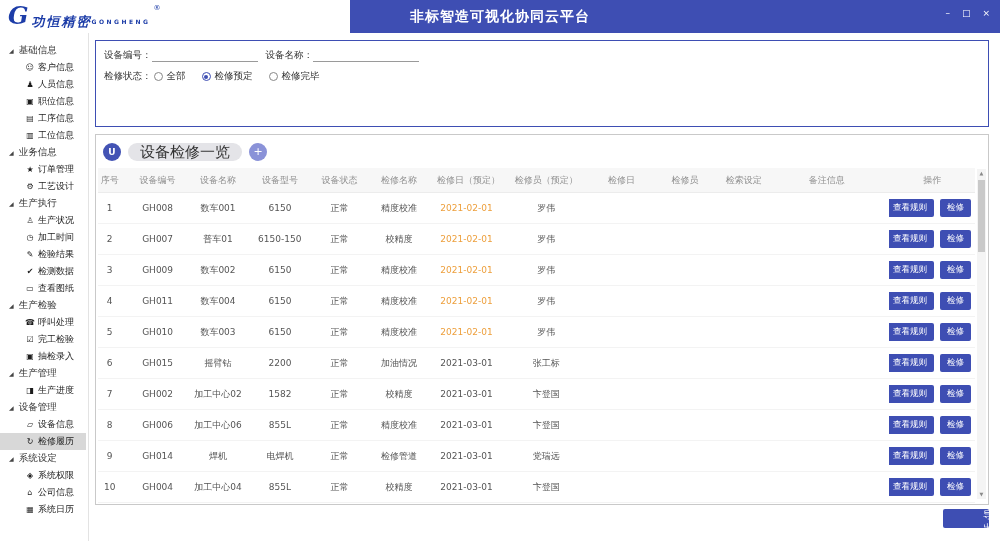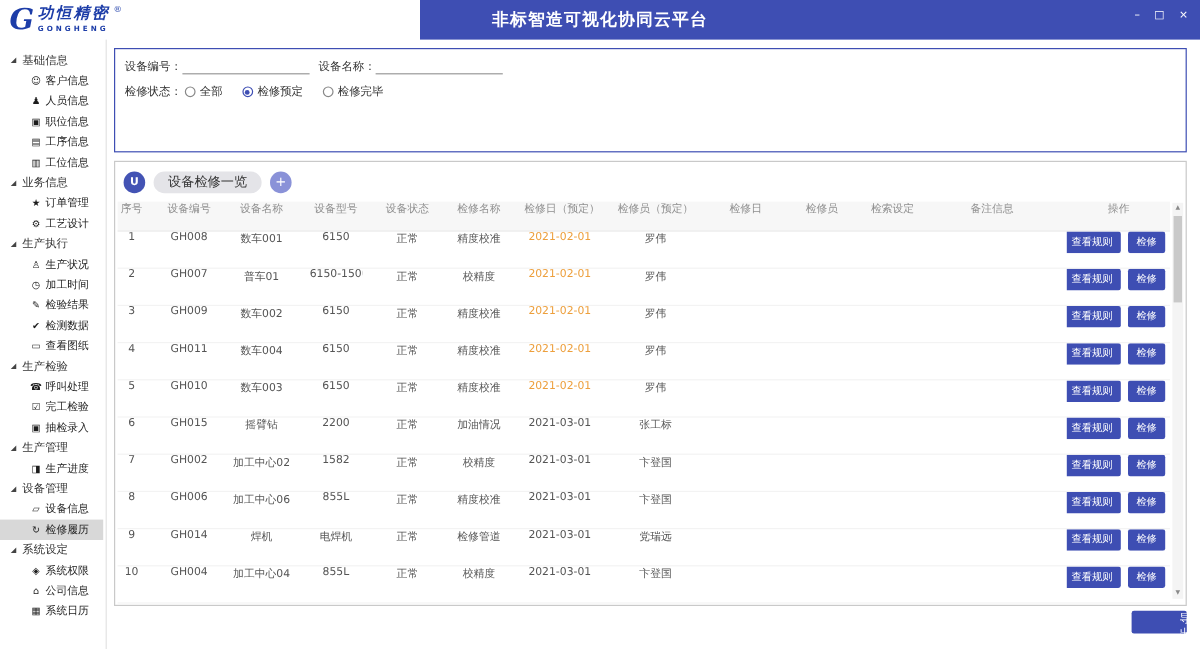--- a/index.html
+++ b/index.html
@@ -11,21 +11,21 @@
   .titlebar-blue { position:absolute; left:350px; top:0; width:650px; height:33px; background:#3e4eb3; }
   .app-title { position:absolute; left:500px; top:8px; transform:translateX(-50%);
     color:#fff; font-size:14px; font-weight:600; letter-spacing:1px; white-space:nowrap; }
   .win-controls { position:absolute; right:10px; top:7px; display:flex; gap:12px; }
   .win-btn { color:#fff; font-size:9px; line-height:12px; cursor:default; }
 
   
   .logo { position:absolute; left:8px; top:3px; display:flex; align-items:flex-start; gap:3px; }
   .logo-mark { font-family:"DejaVu Serif","Liberation Serif",serif; font-style:italic; font-weight:bold;
     font-size:24px; color:#1d3da8; line-height:26px; }
-  .logo-text { display:flex; flex-direction:column; line-height:13px; margin-top:2px; }
+  .logo-text { display:flex; line-height:13px; margin-top:12px; }
   .logo-cn { font-family:"DejaVu Serif","Liberation Serif",serif; font-weight:bold; font-style:italic;
     font-size:13px; color:#1d3da8; letter-spacing:2px; }
   .logo-en { font-size:6px; color:#1d3da8; letter-spacing:2.5px; font-weight:bold; }
   .logo-reg { font-size:7px; color:#1d3da8; margin-top:1px; }
 
   
   .sidebar { position:absolute; left:0; top:33px; width:89px; height:508px; background:#fff;
     border-right:1px solid #e3e3e3; padding-top:9px; overflow:hidden; }
   .side-group { display:flex; align-items:center; gap:5px; padding-left:9px; height:17px;
     font-size:9.5px; color:#333; white-space:nowrap; cursor:default; }
@@ -54,25 +54,25 @@
     font-size:9.5px; padding:4px 11px; cursor:default; letter-spacing:1px; }
   .search-btn-row { margin:9px 0 0 8px; display:flex; gap:8px; }
 
   
   .table-panel { position:absolute; left:95px; top:134px; width:894px; height:371px;
     background:#fff; border:1px solid #c9c9c9; }
   .tabs-row { display:flex; align-items:center; gap:7px; padding:5px 0 0 7px; height:28px; }
   .tab-circle { width:18px; height:18px; border-radius:50%; background:#4353b4; color:#fff;
     font-size:9px; font-weight:bold; display:flex; align-items:center; justify-content:center; }
   .tab-pill { height:18px; line-height:18px; padding:0 12px; background:#e4e4e8; border-radius:9px;
-    font-size:11px; color:#333; cursor:default; }
+    font-size:15px; color:#333; cursor:default; }
   .tab-add { width:18px; height:18px; border-radius:50%; background:#8a92d8; color:#fff;
     font-size:11px; display:flex; align-items:center; justify-content:center; cursor:default; }
   .tbl { position:absolute; left:2px; right:13px; top:33px; }
-  .tr { display:flex; align-items:flex-start;gap:16px; }
+  .tr { display:flex; align-items:center;gap:16px; }
   .tr.head { height:25px; background:#f7f7f7; border-bottom:1px solid #ececec; }
   .tr.body { height:31px; border-bottom:1px solid #f3f3f3; }
   .td { font-size:9px; color:#555; text-align:center; overflow:hidden; white-space:nowrap; }
   .tr.head .td { color:#8f8f8f; }
   .td.date-hl { color:#ED9F3C; }
   .td .row-btns { display:flex; gap:6px; justify-content:flex-end; padding-right:4px; }
   .row-btn { background:#3e4eb3; color:#fff; border:none; border-radius:2px; font-size:8.5px;
     padding:3px 7px; cursor:default; white-space:nowrap; }
 
   

